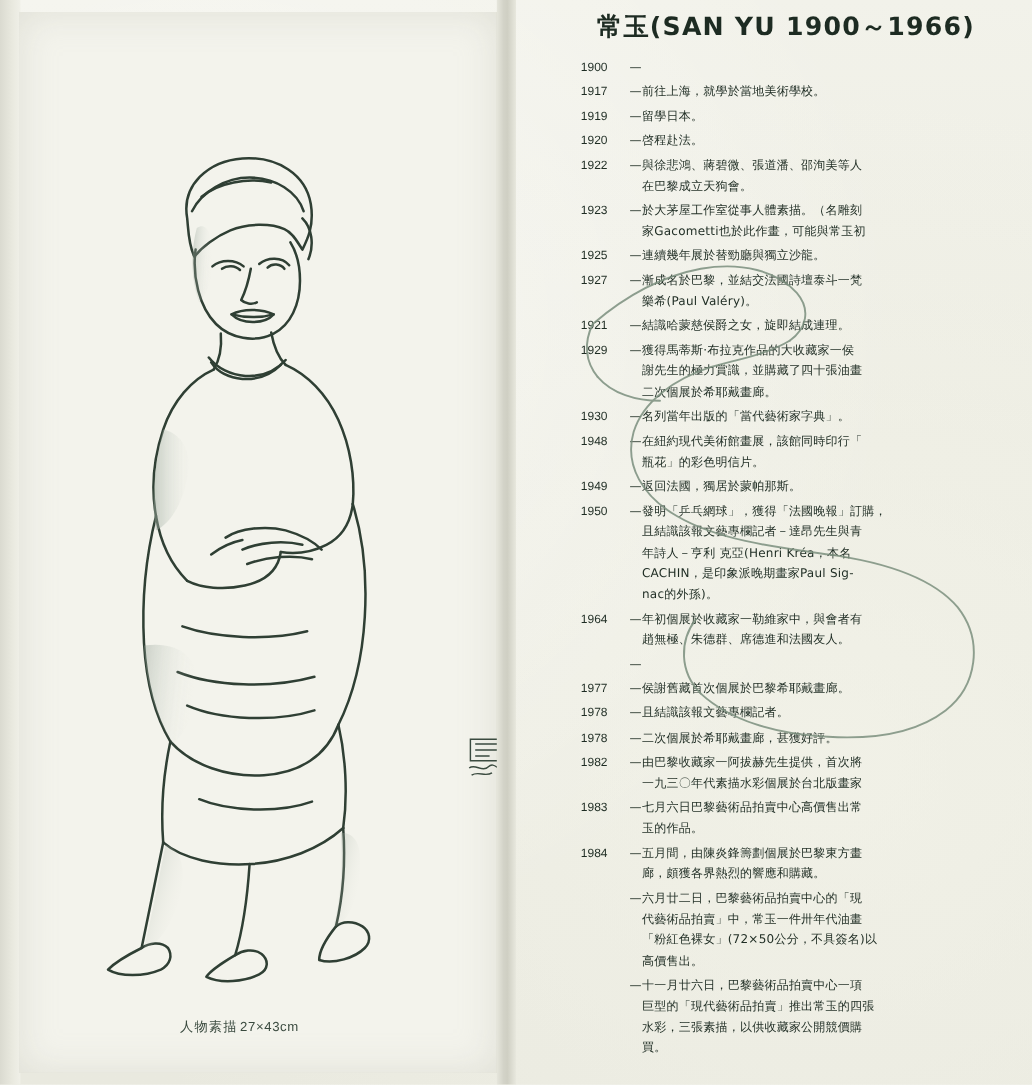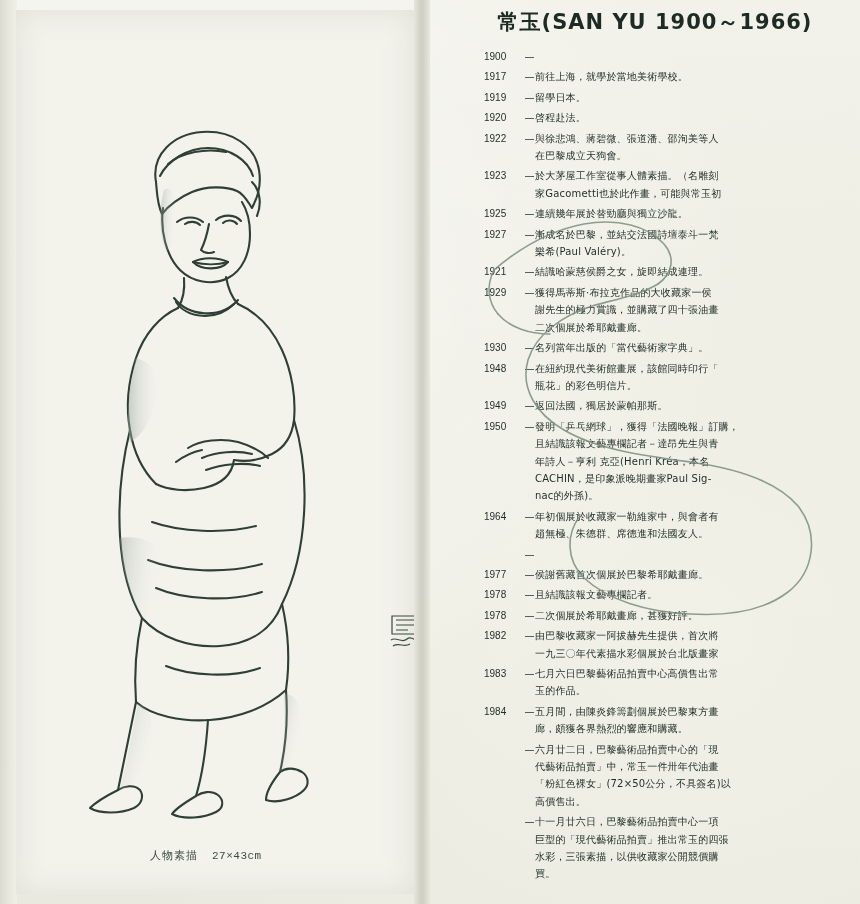--- a/index.html
+++ b/index.html
@@ -75,22 +75,22 @@
     left: 150px;
     top: 848px;
     width: 250px;
     font-family: "DejaVu Sans", sans-serif;
     font-size: 11px;
     color: #3a4a3f;
     letter-spacing: 1px;
     white-space: nowrap;
   }
   #caption .cap-dim {
-    margin-left: 14px;
-    font-family: Liberation Mono, monospace;
+    margin-left: 2px;
+    font-family: Liberation Sans, sans-serif;
     letter-spacing: 0.5px;
   }
   #stamp {
     position: absolute;
     left: 372px;
     top: 602px;
     width: 36px;
     height: 40px;
   }
 

